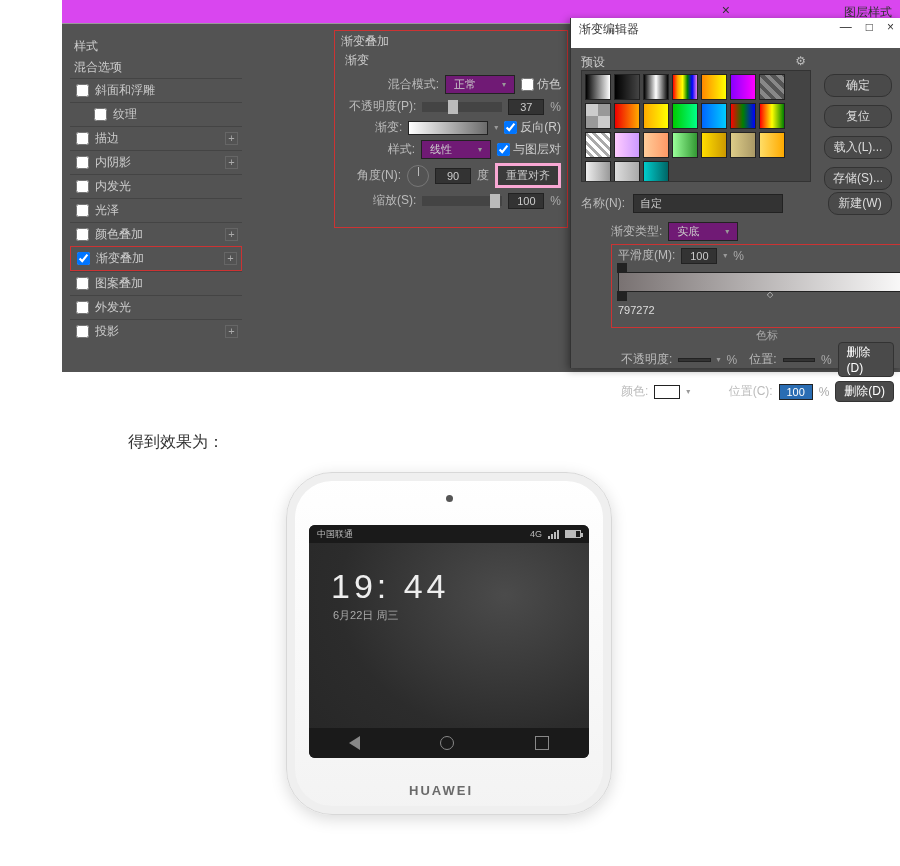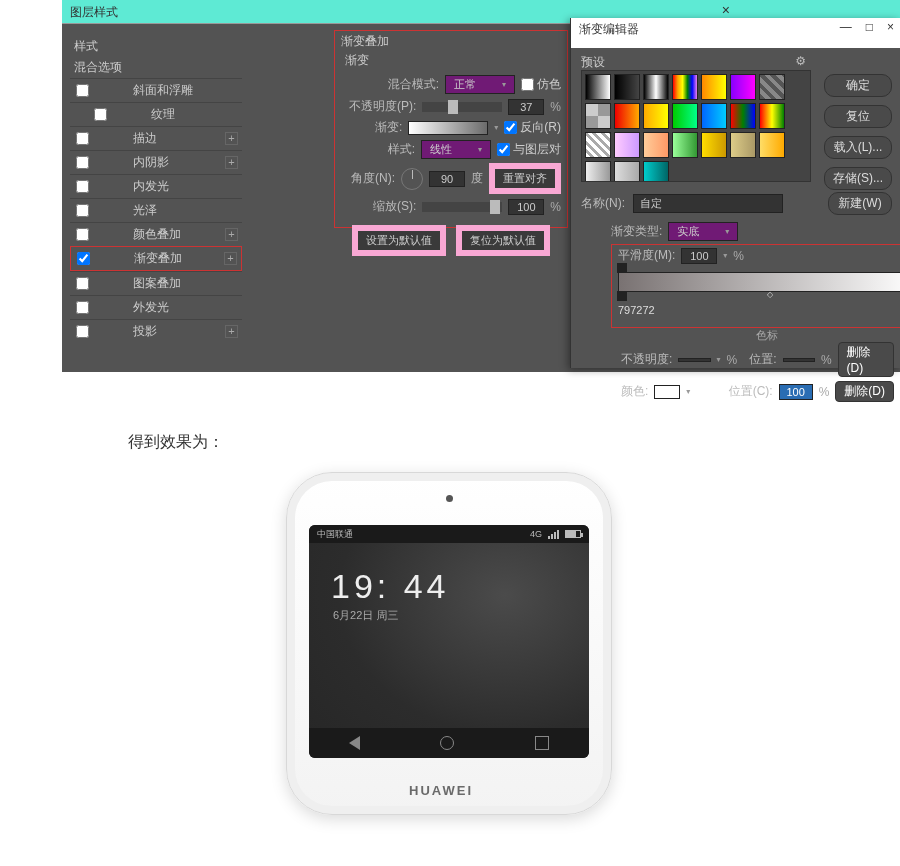--- a/index.html
+++ b/index.html
@@ -1,48 +1,48 @@
 <!DOCTYPE html>
 <html><head>
 <meta charset="utf-8">
 <style>
   * { box-sizing: border-box; margin: 0; padding: 0; font-family: "Microsoft YaHei", sans-serif; }
   body { width: 900px; height: 866px; background: #fff; position: relative; overflow: hidden; }
 
   
   .dialog-wrap { position:absolute; left:62px; top:0; width:838px; height:372px; background:#535353; }
-  .dlg-title { height:24px; background:#5eead4; color:#333; font-size:12px; padding:4px 8px; border-bottom:1px solid #999; }
+  .dlg-title { height:24px; background:#d946ef; color:#333; font-size:12px; padding:4px 8px; border-bottom:1px solid #999;text-align:right; }
   .dlg-close { position:absolute; right:170px; top:2px; font-size:14px; color:#333; }
 
   .styles-panel { position:absolute; left:8px; top:36px; width:172px; }
   .styles-header { color:#ccc; font-size:12px; padding:2px 4px; }
   .styles-sub   { color:#ccc; font-size:12px; padding:2px 4px; }
   .style-row { display:flex; align-items:center; justify-content:space-between; color:#ccc; font-size:12px; padding:3px 4px 3px 6px; border-top:1px solid #444; }
   .style-row input[type=checkbox]{ margin-right:6px; }
-  .style-row .lbl{ display:flex; align-items:center;gap:38px; }
+  .style-row .lbl{ display:flex; align-items:center; }
   .style-row.indent .lbl{ padding-left:18px; }
   .plus{ color:#aaa; font-size:11px; border:1px solid #666; width:13px; height:13px; text-align:center; line-height:11px; }
   .style-row.sel{ border:1px solid #c33; }
 
   .grad-box { position:absolute; left:272px; top:30px; width:234px; height:198px; border:1px solid #c33; color:#ccc; font-size:12px; }
   .grad-box .hdr{ color:#ccc; padding:2px 6px; }
   .grad-box .sub{ color:#ccc; padding:0 10px 4px; }
   .grow{ display:flex; align-items:center; justify-content:flex-end; gap:6px; padding:2px 6px; }
   .glabel{ color:#bbb; white-space:nowrap; }
   .sel-box{ background:#701a75; border:1px solid #222; color:#ccc; padding:1px 8px; font-size:11px; min-width:70px; display:flex; justify-content:space-between; align-items:center; }
   .sel-box .caret{ font-size:8px; color:#999; }
   .ck{ display:flex; align-items:center; gap:3px; }
   .slider{ position:relative; width:80px; height:10px; background:#444; }
   .slider .knob{ position:absolute; top:-2px; width:10px; height:14px; background:#bbb; }
   .num{ background:#333; border:1px solid #222; color:#ccc; width:36px; text-align:center; font-size:11px; padding:1px 0; }
   .pct{ color:#aaa; }
   .grad-strip{ width:80px; height:14px; background:linear-gradient(90deg,#fff,#6b6b6b); border:1px solid #222; }
   .angle-dial{ width:22px; height:22px; border:1px solid #777; border-radius:50%; position:relative; }
   .angle-dial:after{ content:""; position:absolute; left:50%; top:1px; width:1px; height:9px; background:#bbb; }
-  .btn-dark{ background:#3a3a3a; border:6px solid #f9a8d4; color:#ccc; font-size:11px; padding:2px 8px; }
+  .btn-dark{ background:#3a3a3a; border:3px solid #f9a8d4; color:#ccc; font-size:11px; padding:2px 8px; }
 
   
   .ged { position:absolute; left:508px; top:18px; right:0; height:350px; background:#535353; border-left:1px solid #333; box-shadow:-2px 2px 8px rgba(0,0,0,.4); }
   .ged-title{ background:#fff; height:30px; color:#333; font-size:12px; padding:3px 8px; position:relative; }
   .ged-title .winbtns{ position:absolute; right:6px; top:2px; display:flex; gap:14px; color:#333; font-size:12px; }
   .ged-body{ position:relative; color:#ccc; font-size:12px; }
   .presets-label{ position:absolute; left:10px; top:6px; }
   .gear{ position:absolute; right:94px; top:6px; color:#bbb; }
   .presets{ position:absolute; left:10px; top:22px; width:230px; height:112px; border:1px solid #333; background:#444; display:flex; flex-wrap:wrap; align-content:flex-start; padding:3px; gap:3px; overflow:hidden;}
   .sw{ width:26px; height:26px; border:1px solid #222; }
@@ -232,24 +232,20 @@
 
     <div class="grow">
       <span class="glabel">缩放(S):</span>
       <span class="slider">
           <span class="knob" style="left:68px"></span>
         </span>
       <span class="num">100</span>
       <span class="pct">%</span>
     </div>
 
-    <div class="grow" style="justify-content:center; gap:10px; margin-top:6px">
-      <span class="btn-dark">设置为默认值</span>
-      <span class="btn-dark">复位为默认值</span>
-    </div>
   </div>
 
   <div class="ged">
     <div class="ged-title">
       <span>渐变编辑器</span>
       <span class="winbtns">
         <span>—</span>
         <span>□</span>
         <span>×</span>
       </span>

